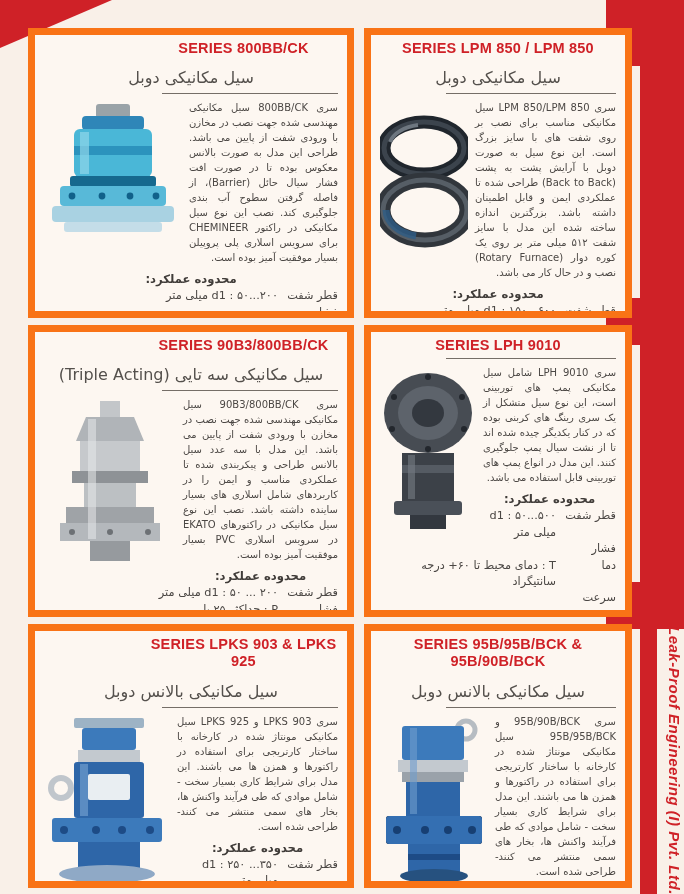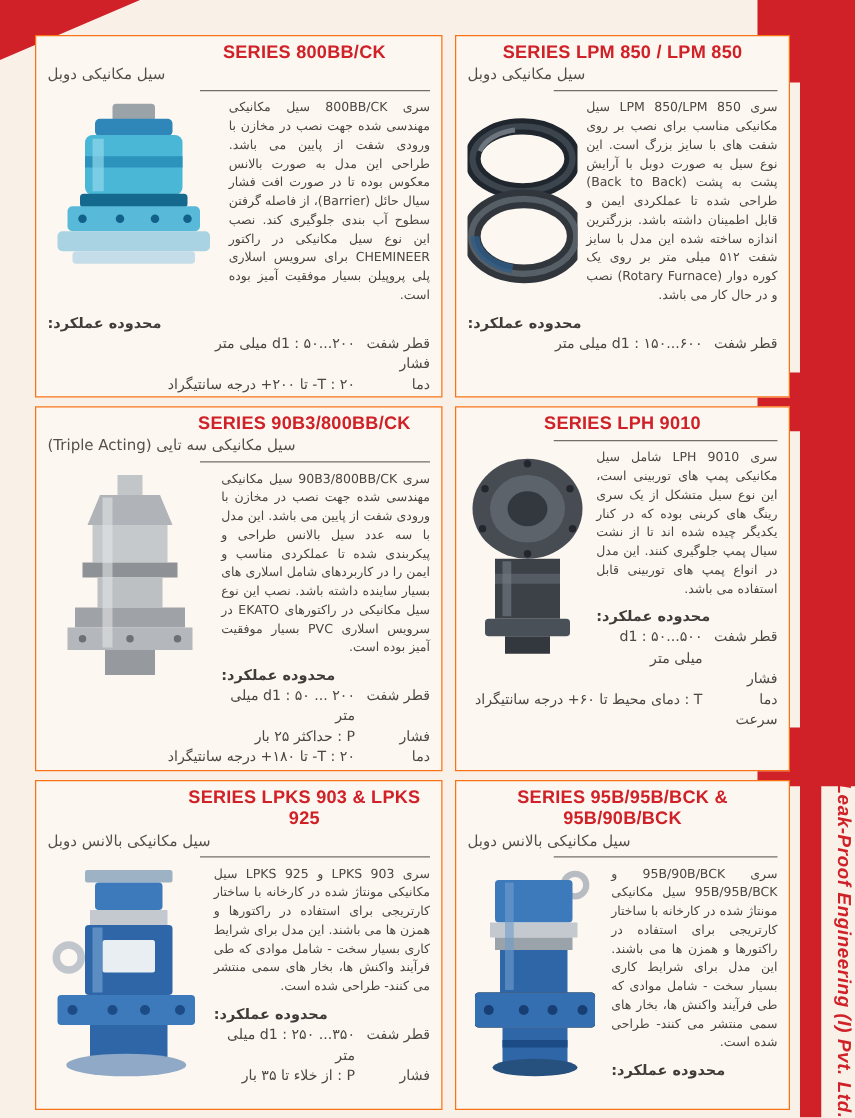--- a/index.html
+++ b/index.html
@@ -28,38 +28,38 @@
     font-size:15px;letter-spacing:.5px;
     color:#cf2127;white-space:nowrap;
   }
   
   .content{
     position:absolute;left:28px;top:28px;width:604px;
     display:grid;grid-template-columns:326px 268px;grid-template-rows:290px 292px 264px;
     column-gap:10px;row-gap:7px;
   }
   .card{
-    background:#fdf7f1;border:1px solid #f97316;
+    background:#fdf7f1;border:7px solid #f97316;
     box-sizing:border-box;padding:5px 9px 4px 9px;overflow:hidden;
   }
   .title{
     font-family:"Liberation Sans",sans-serif;font-weight:bold;
     font-size:14.5px;color:#cf2127;text-align:center;line-height:1.2;
     letter-spacing:.2px;
   }
   .colL .title{padding-left:105px;}
-  .subtitle{direction:rtl;text-align:left;font-size:12px;color:#54504c;margin-top:1px;line-height:1.3;}
+  .subtitle{direction:rtl;text-align:center;font-size:16px;color:#54504c;margin-top:11px;line-height:1.3;}
   .rule{border-bottom:1px solid #756e67;margin:4px 0 6px auto;}
   .colL .rule{width:60%;}
   .colR .rule{width:72%;}
   .fig{float:left;margin:2px 7px 3px 0;}
   .desc{
     direction:rtl;text-align:justify;font-size:10px;line-height:1.5;color:#4b4744;
   }
-  .perf{direction:rtl;text-align:left;font-weight:bold;font-size:11.6px;color:#403c39;margin:7px 0 2px 0;}
+  .perf{direction:rtl;text-align:center;font-weight:bold;font-size:11.6px;color:#403c39;margin:7px 0 2px 0;}
   .spec{display:flex;direction:rtl;font-size:11.3px;line-height:1.45;color:#4b4744;}
   .spec .lbl{width:60px;flex:none;}
   .spec .val{flex:1;}
 </style>
 </head>
 <body>
 
 <div class="corner-tri"></div>
 <div class="right-band"></div>
 <div class="accent-tab tab1"></div>

